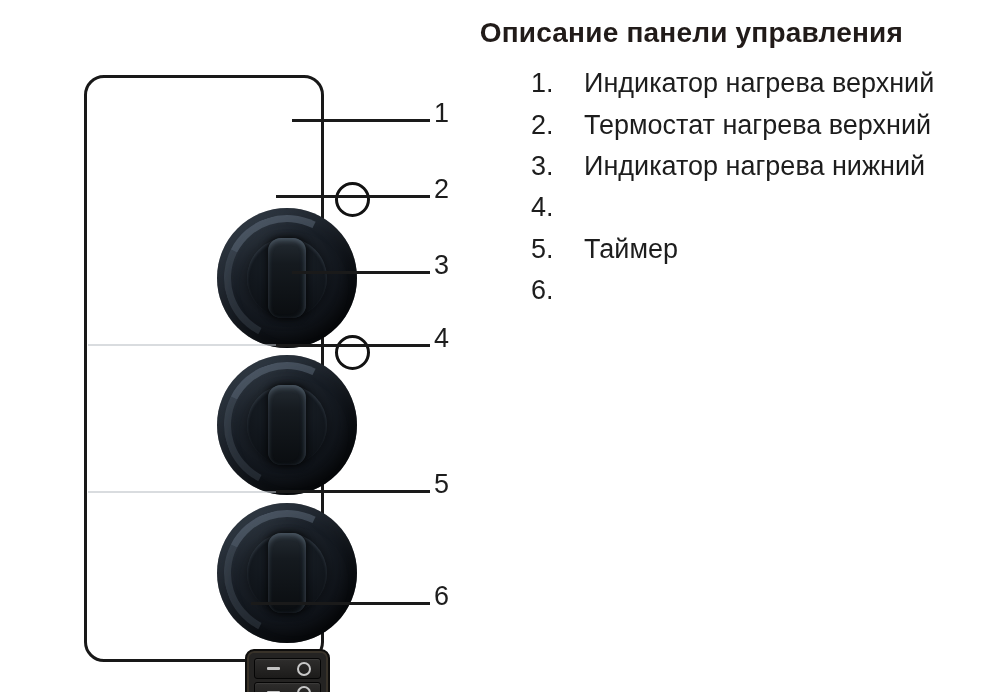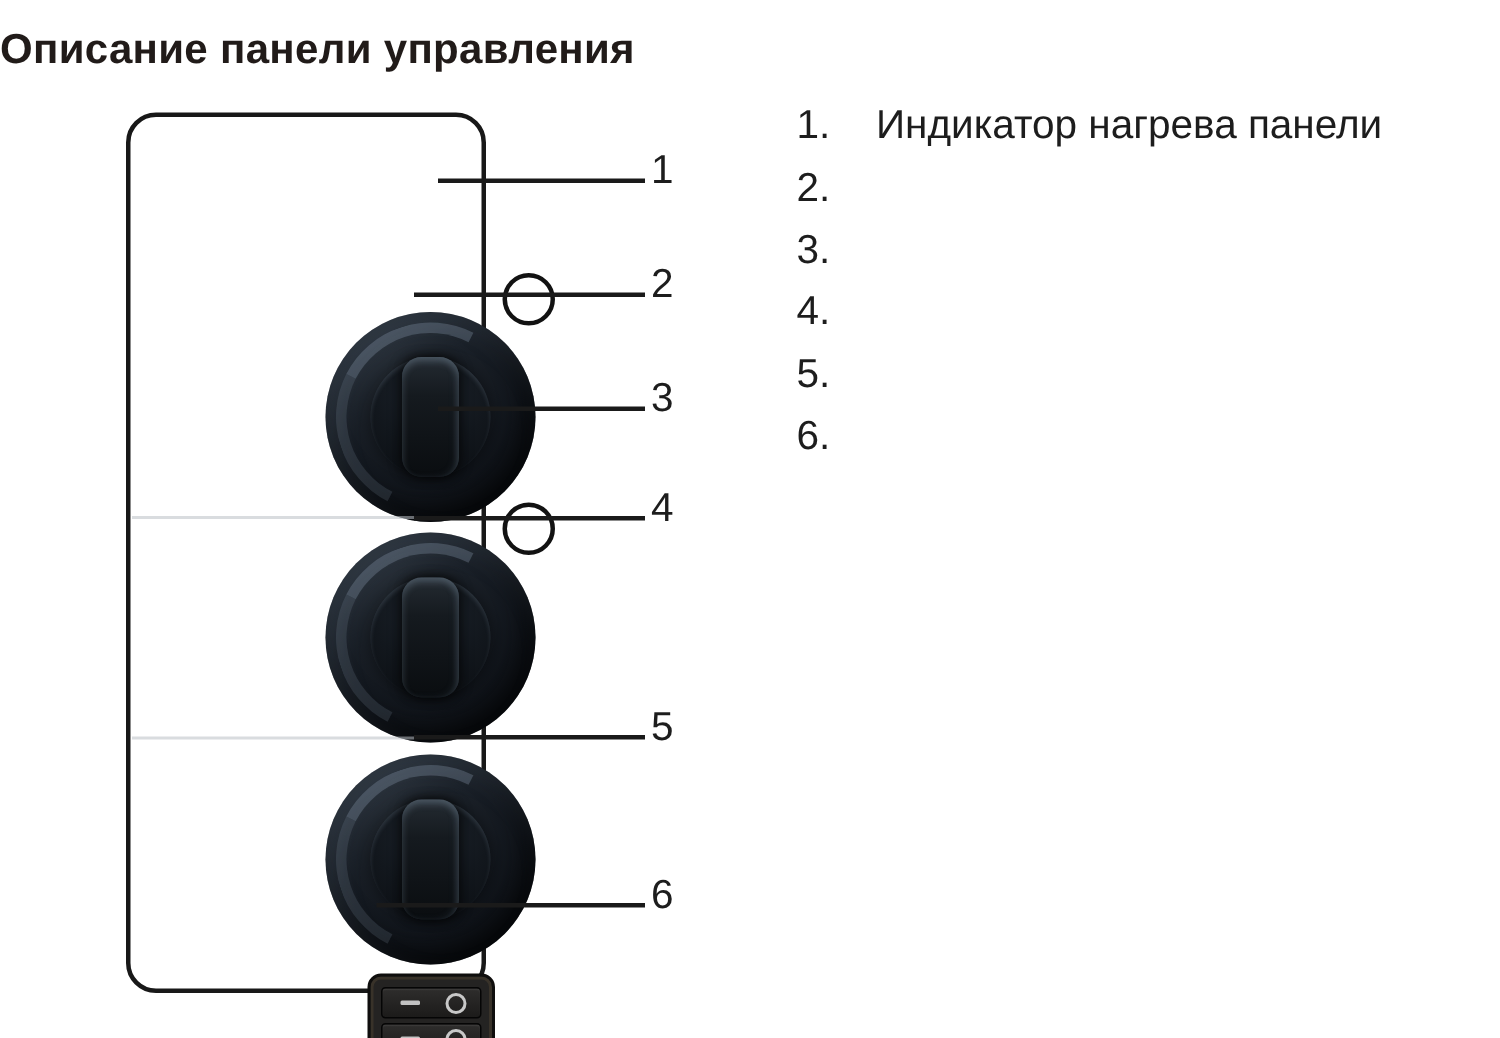--- a/index.html
+++ b/index.html
@@ -17,21 +17,21 @@
     width: 1000px;
     height: 692px;
     background: var(--color-bg);
     overflow: hidden;
   }
   
   .title {
     position: absolute;
     left: 0; top: 17px;
     width: 903px;
-    text-align: left;
+    text-align: right;
     font-size: 28px;
     font-weight: bold;
     letter-spacing: 0.2px;
     color: var(--color-title);
   }
   
   .panel {
     position: absolute;
     left: 84px; top: 75px;
     width: 240px; height: 587px;
@@ -217,32 +217,35 @@
   <span class="callout-num" style="top:100px;">1</span>
   <span class="callout-num" style="top:176px;">2</span>
   <span class="callout-num" style="top:252px;">3</span>
   <span class="callout-num" style="top:325px;">4</span>
   <span class="callout-num" style="top:471px;">5</span>
   <span class="callout-num" style="top:583px;">6</span>
 
   <ul class="legend">
     <li class="legend-item">
       <span class="legend-num">1.</span>
-      <span class="legend-label">Индикатор нагрева панели</span>
+      <span class="legend-label">Индикатор нагрева верхний</span>
     </li>
     <li class="legend-item">
       <span class="legend-num">2.</span>
+      <span class="legend-label">Термостат нагрева верхний</span>
     </li>
     <li class="legend-item">
       <span class="legend-num">3.</span>
+      <span class="legend-label">Индикатор нагрева нижний</span>
     </li>
     <li class="legend-item">
       <span class="legend-num">4.</span>
     </li>
     <li class="legend-item">
       <span class="legend-num">5.</span>
+      <span class="legend-label">Таймер</span>
     </li>
     <li class="legend-item">
       <span class="legend-num">6.</span>
     </li>
   </ul>
 
 </div>
 
 </body></html>

